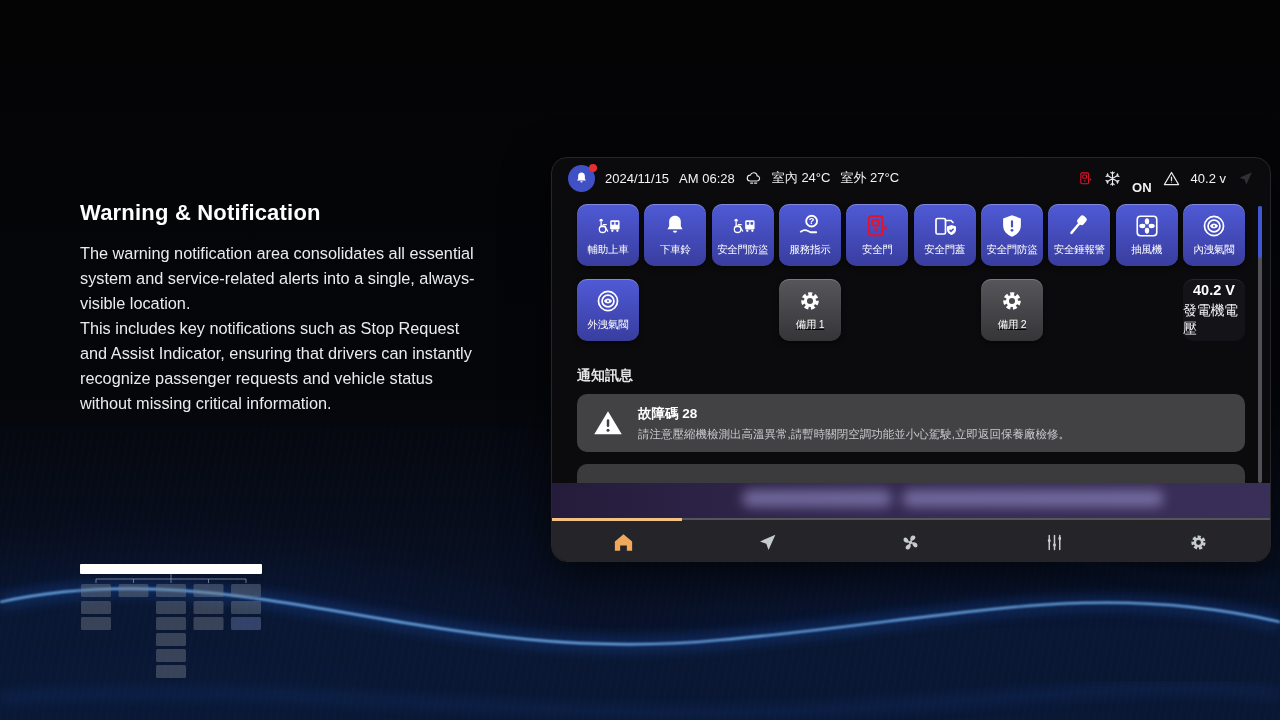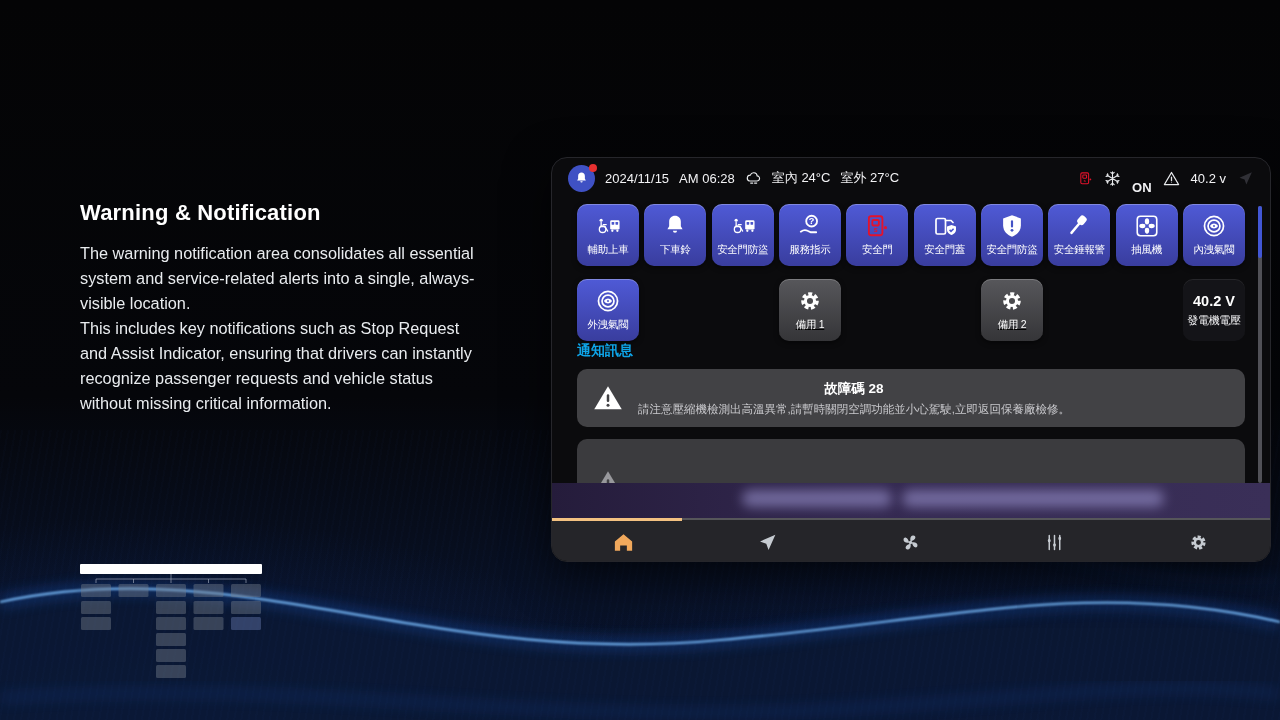--- a/index.html
+++ b/index.html
@@ -49,25 +49,25 @@
   .btn.primary{background:linear-gradient(180deg,#4f5ad6,#393d9e);
     box-shadow:inset 0 1px 0 rgba(255,255,255,.28),0 2px 5px rgba(0,0,0,.5);}
   .btn.secondary{background:linear-gradient(180deg,#57575b,#353538);
     box-shadow:inset 0 1px 0 rgba(255,255,255,.22),0 2px 5px rgba(0,0,0,.5);text-decoration:underline;}
   .btn .ic{width:26px;height:26px;color:#fff;}
   .btn .ic.red{color:#e4122b;}
   .btn .bl{font-size:10.5px;color:#fff;white-space:nowrap;letter-spacing:-.3px;}
   .tile{width:62px;height:62px;border-radius:10px;background:#141418;display:flex;flex-direction:column;
     align-items:center;justify-content:center;gap:4px;box-shadow:inset 0 1px 0 rgba(255,255,255,.08);}
   .tile .tv{font-size:14.5px;font-weight:bold;color:#fff;}
-  .tile .tl{font-size:11px;color:#f2f2f4;letter-spacing:-.3px;}
-
-  .notif-header{margin:1px 0 0;font-size:14px;font-weight:bold;color:#0ea5e9;}
+  .tile .tl{font-size:14px;color:#f2f2f4;letter-spacing:-.3px;}
+
+  .notif-header{margin:26px 0 0;font-size:14px;font-weight:bold;color:#e5e5e5;}
   .card{margin-top:9px;background:#424245;border-radius:10px;padding:9px 16px;display:flex;
-    align-items:center;gap:15px;min-height:58px;box-sizing:border-box;cursor:pointer;text-align:center;}
+    align-items:center;gap:15px;min-height:58px;box-sizing:border-box;cursor:pointer;}
   .card .cicon{width:30px;height:30px;color:#fff;flex:none;}
   .card .ct{font-size:13.5px;font-weight:bold;color:#fff;}
   .card .cm{font-size:11.5px;color:#c9c9cd;margin-top:4px;}
   .card.dim{background:#3b3b3e;}
   .card.dim .ct{color:#b4b4b8;margin-top:48px;}
   .card.dim .cicon{color:#98989c;}
 
   .sb-track{position:absolute;right:8px;top:48px;width:4px;height:277px;background:#515157;border-radius:2px;}
   .sb-thumb{position:absolute;left:0;top:0;width:4px;height:52px;background:#4257d6;border-radius:2px;}
 

